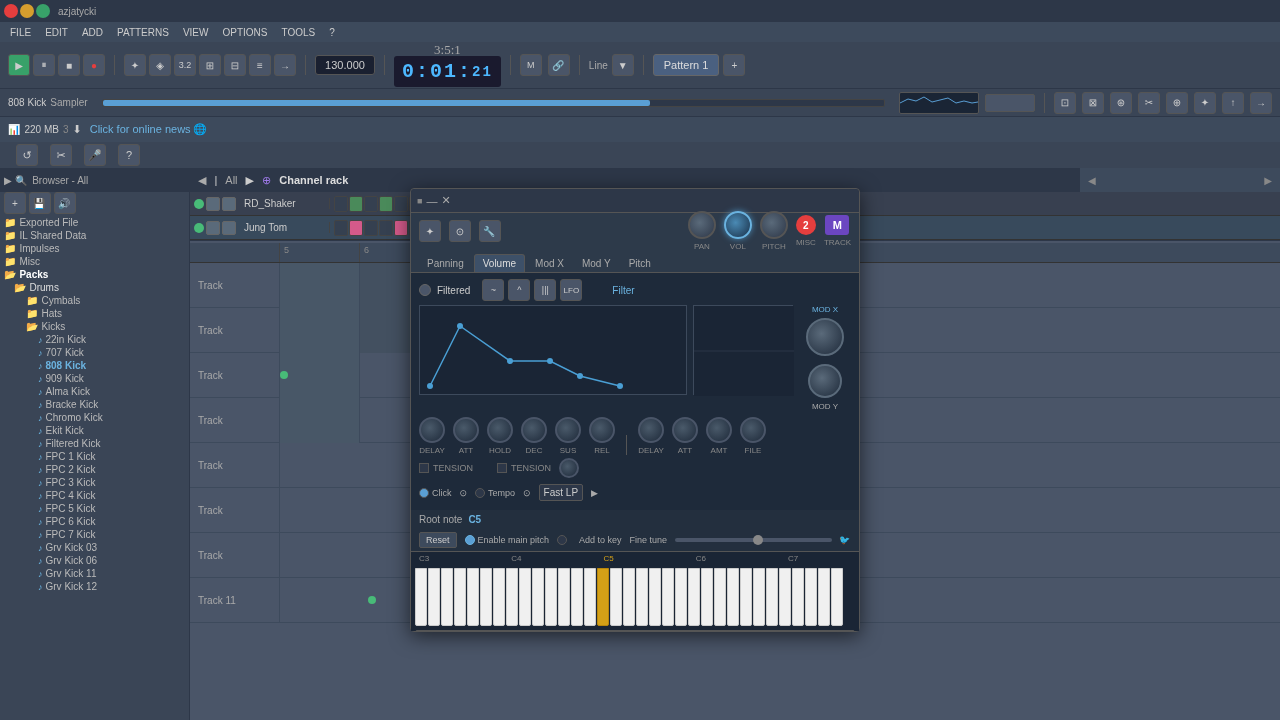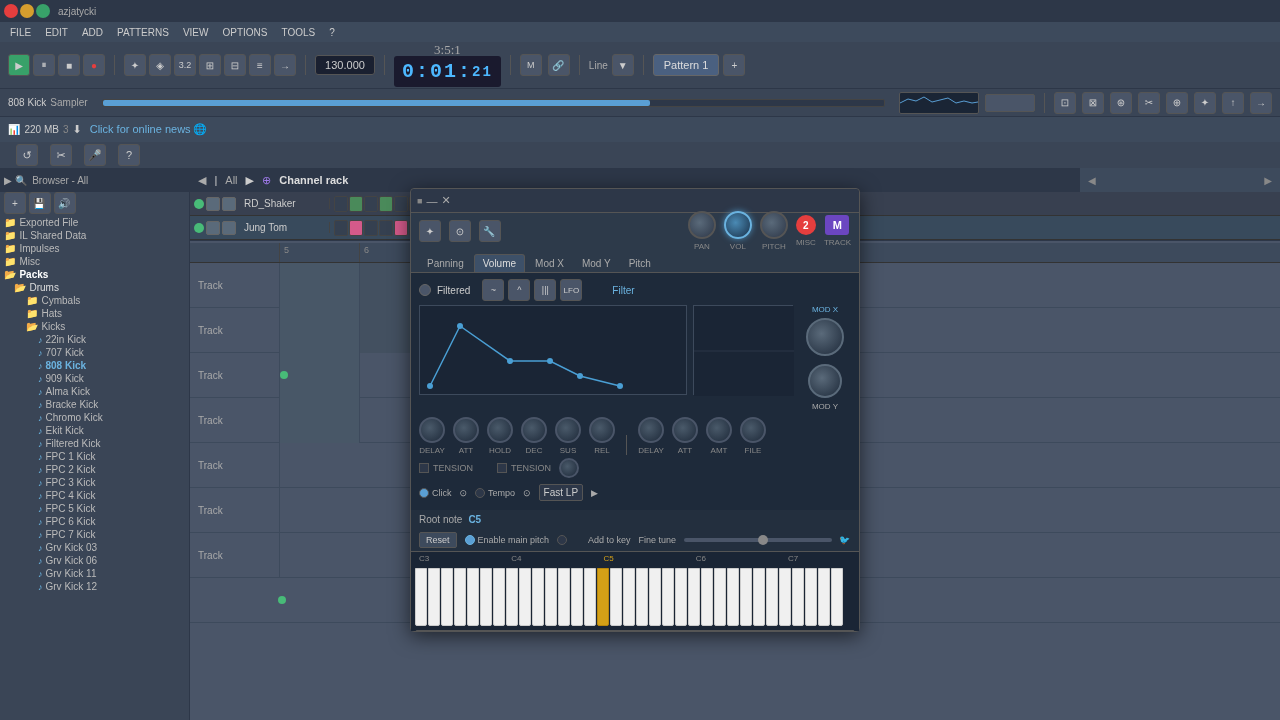--- a/index.html
+++ b/index.html
@@ -857,20 +857,21 @@
       </div>
       <div style="height:45px;display:flex;border-bottom:1px solid #3d4a5c;">
         <div style="width:90px;border-right:1px solid #3d4a5c;padding:0 8px;display:flex;align-items:center;font-size:10px;color:#aaa;">Track</div>
         <div style="flex:1;"></div>
       </div>
       <div style="height:45px;display:flex;border-bottom:1px solid #3d4a5c;">
         <div style="width:90px;border-right:1px solid #3d4a5c;padding:0 8px;display:flex;align-items:center;font-size:10px;color:#aaa;">Track</div>
         <div style="flex:1;"></div>
       </div>
       <div style="height:45px;display:flex;border-bottom:1px solid #3d4a5c;">
+        <div style="width:90px;border-right:1px solid #3d4a5c;padding:0 8px;display:flex;align-items:center;font-size:10px;color:#aaa;">Track 11</div>
         <div style="flex:1;position:relative;">
           <div style="position:absolute;left:88px;top:50%;transform:translateY(-50%);">
             <div class="green-dot"></div>
           </div>
         </div>
       </div>
     </div>
 
     <div class="plugin-window">
 
@@ -1029,21 +1030,21 @@
         <span>Root note</span>
         <span style="color:#6bb3e0;font-weight:bold;">C5</span>
       </div>
 
       <div class="piano-control-row">
         <button style="background:#3d4a5c;border:1px solid #555;color:#ccc;padding:2px 6px;font-size:9px;border-radius:2px;cursor:pointer;">Reset</button>
         <div style="display:flex;align-items:center;gap:3px;">
           <div style="width:10px;height:10px;border-radius:50%;background:#5a9fd4;border:1px solid #6ab3e0;"></div>
           <span>Enable main pitch</span>
         </div>
-        <div style="display:flex;align-items:flex-end;gap:21px;">
+        <div style="display:flex;align-items:flex-end;gap:12px;">
           <div style="width:10px;height:10px;border-radius:50%;background:#2d3748;border:1px solid #555;"></div>
           <span>Add to key</span>
         </div>
         <span>Fine tune</span>
         <div style="flex:1;height:4px;background:#4a5568;border-radius:2px;position:relative;cursor:pointer;">
           <div style="position:absolute;left:50%;top:-3px;width:10px;height:10px;border-radius:50%;background:#888;cursor:pointer;"></div>
         </div>
         <div style="cursor:pointer;">🐦</div>
       </div>
 

